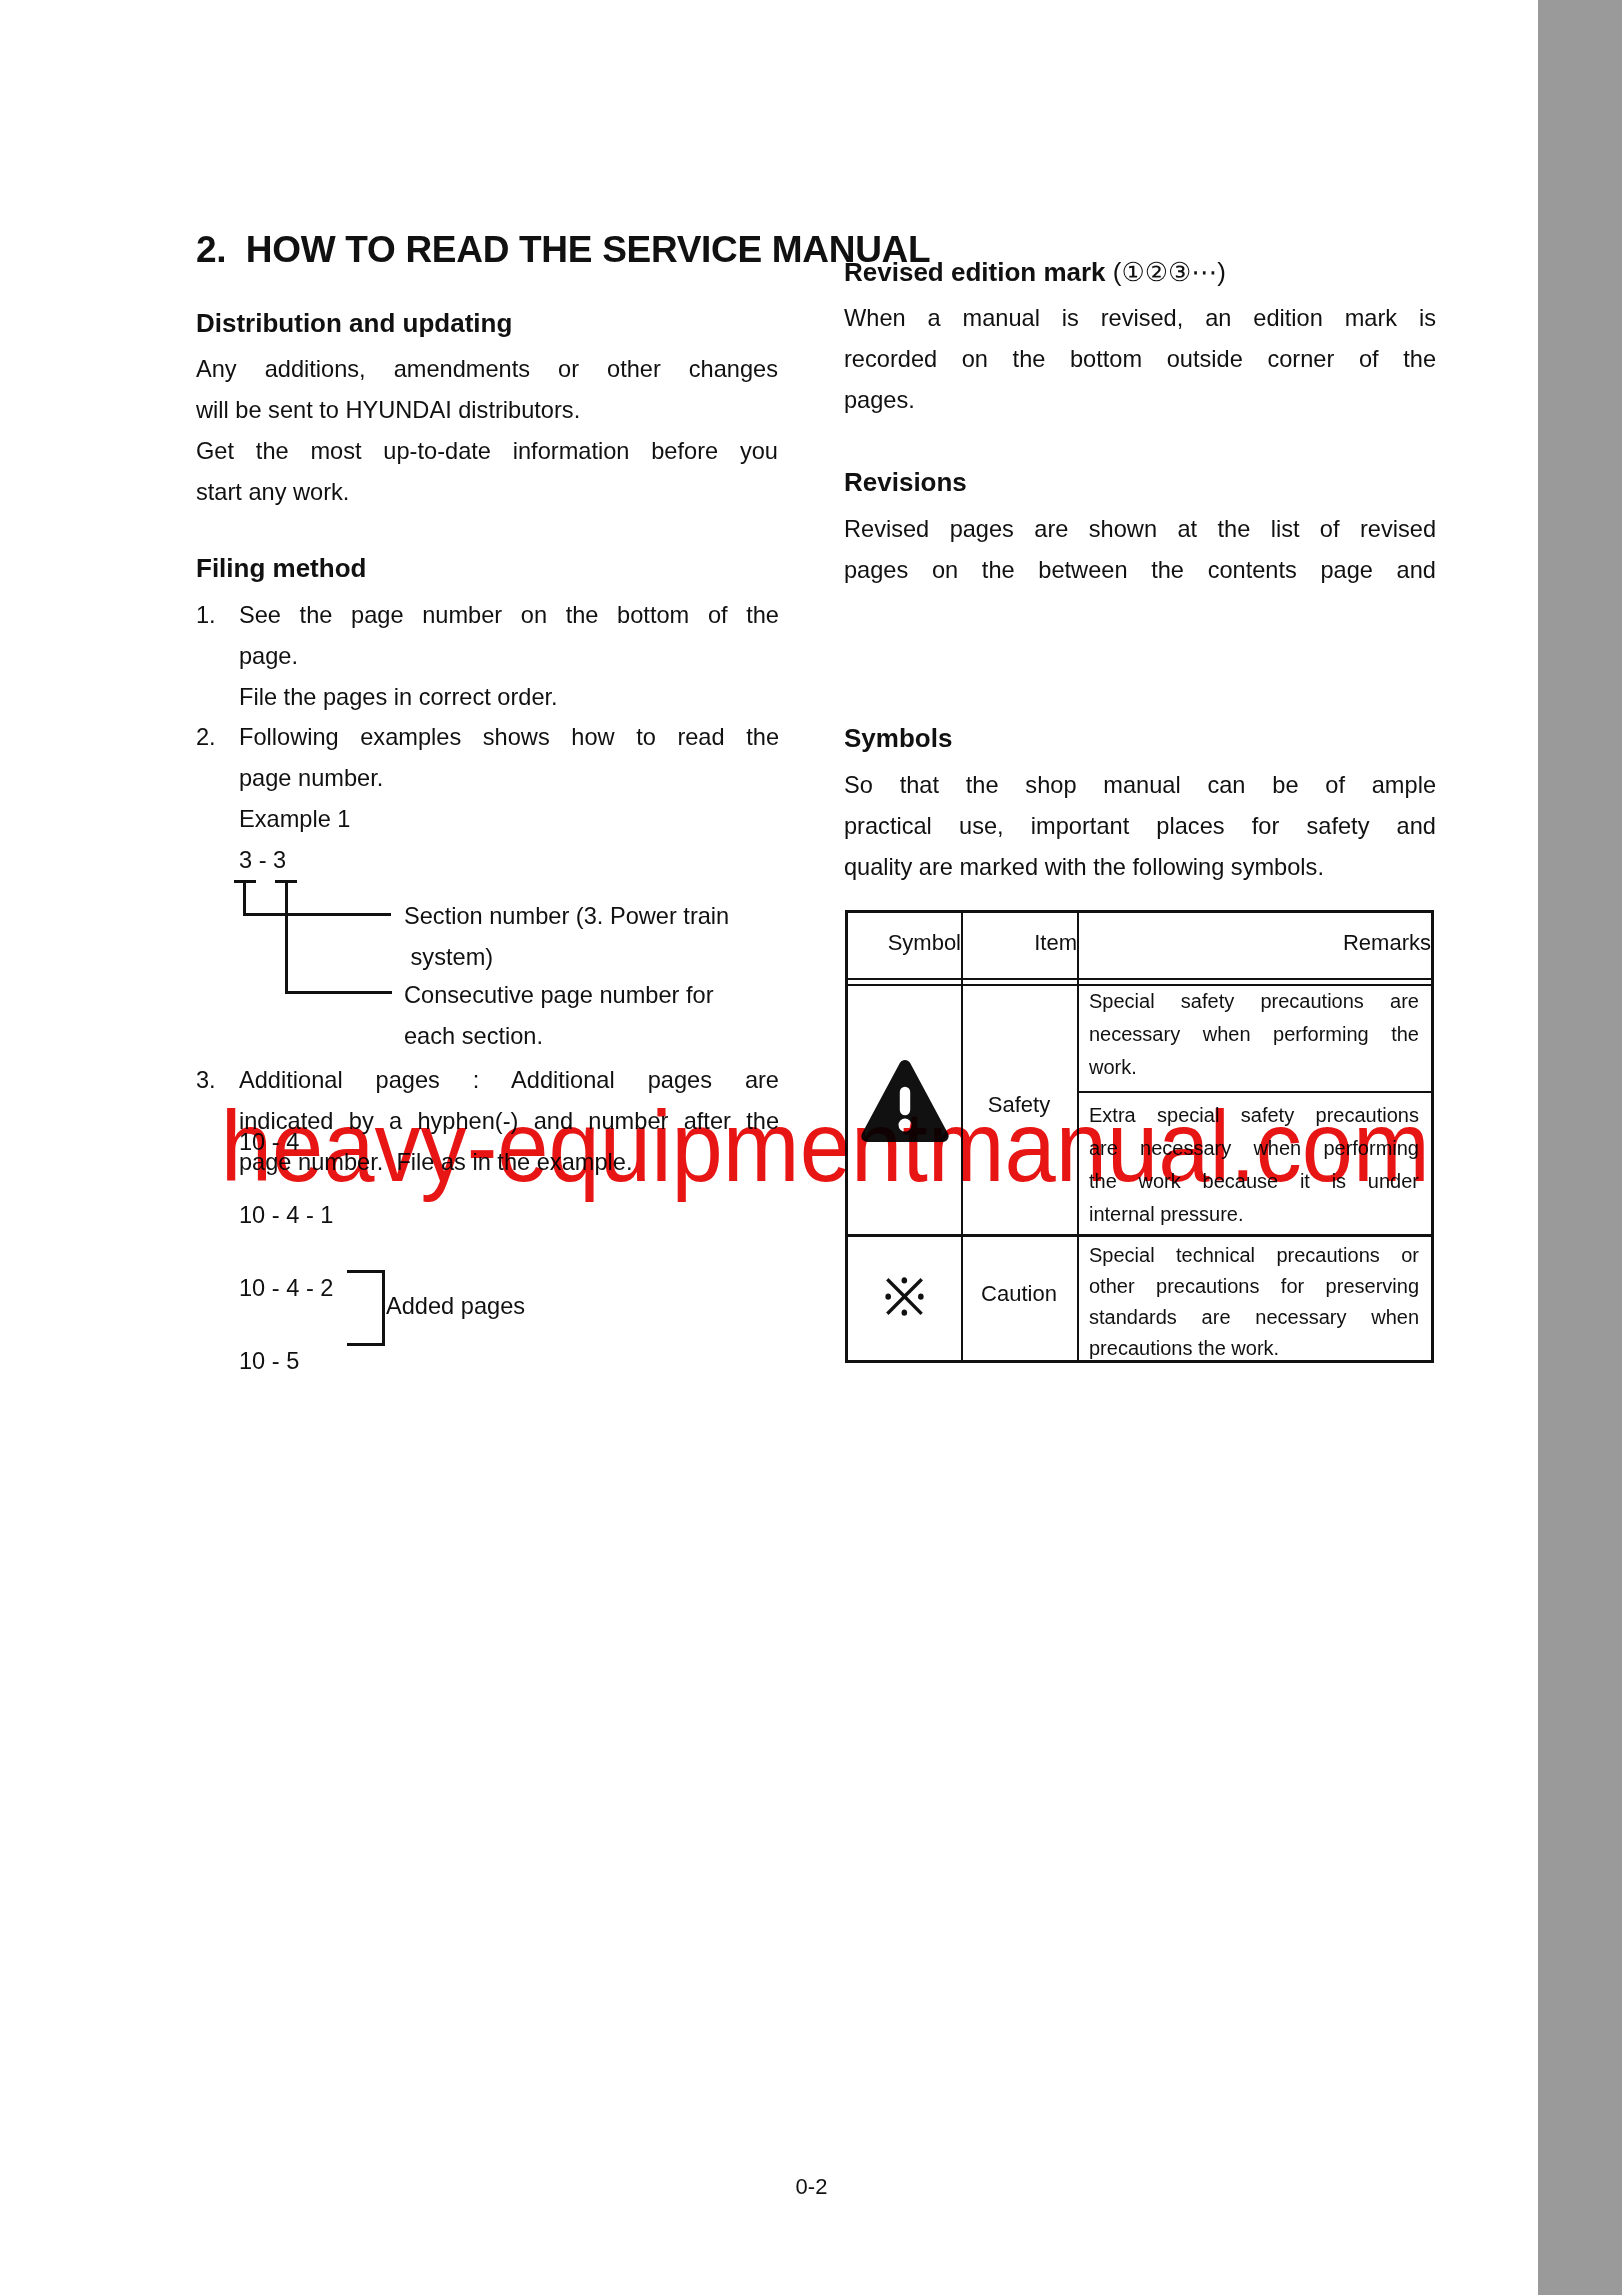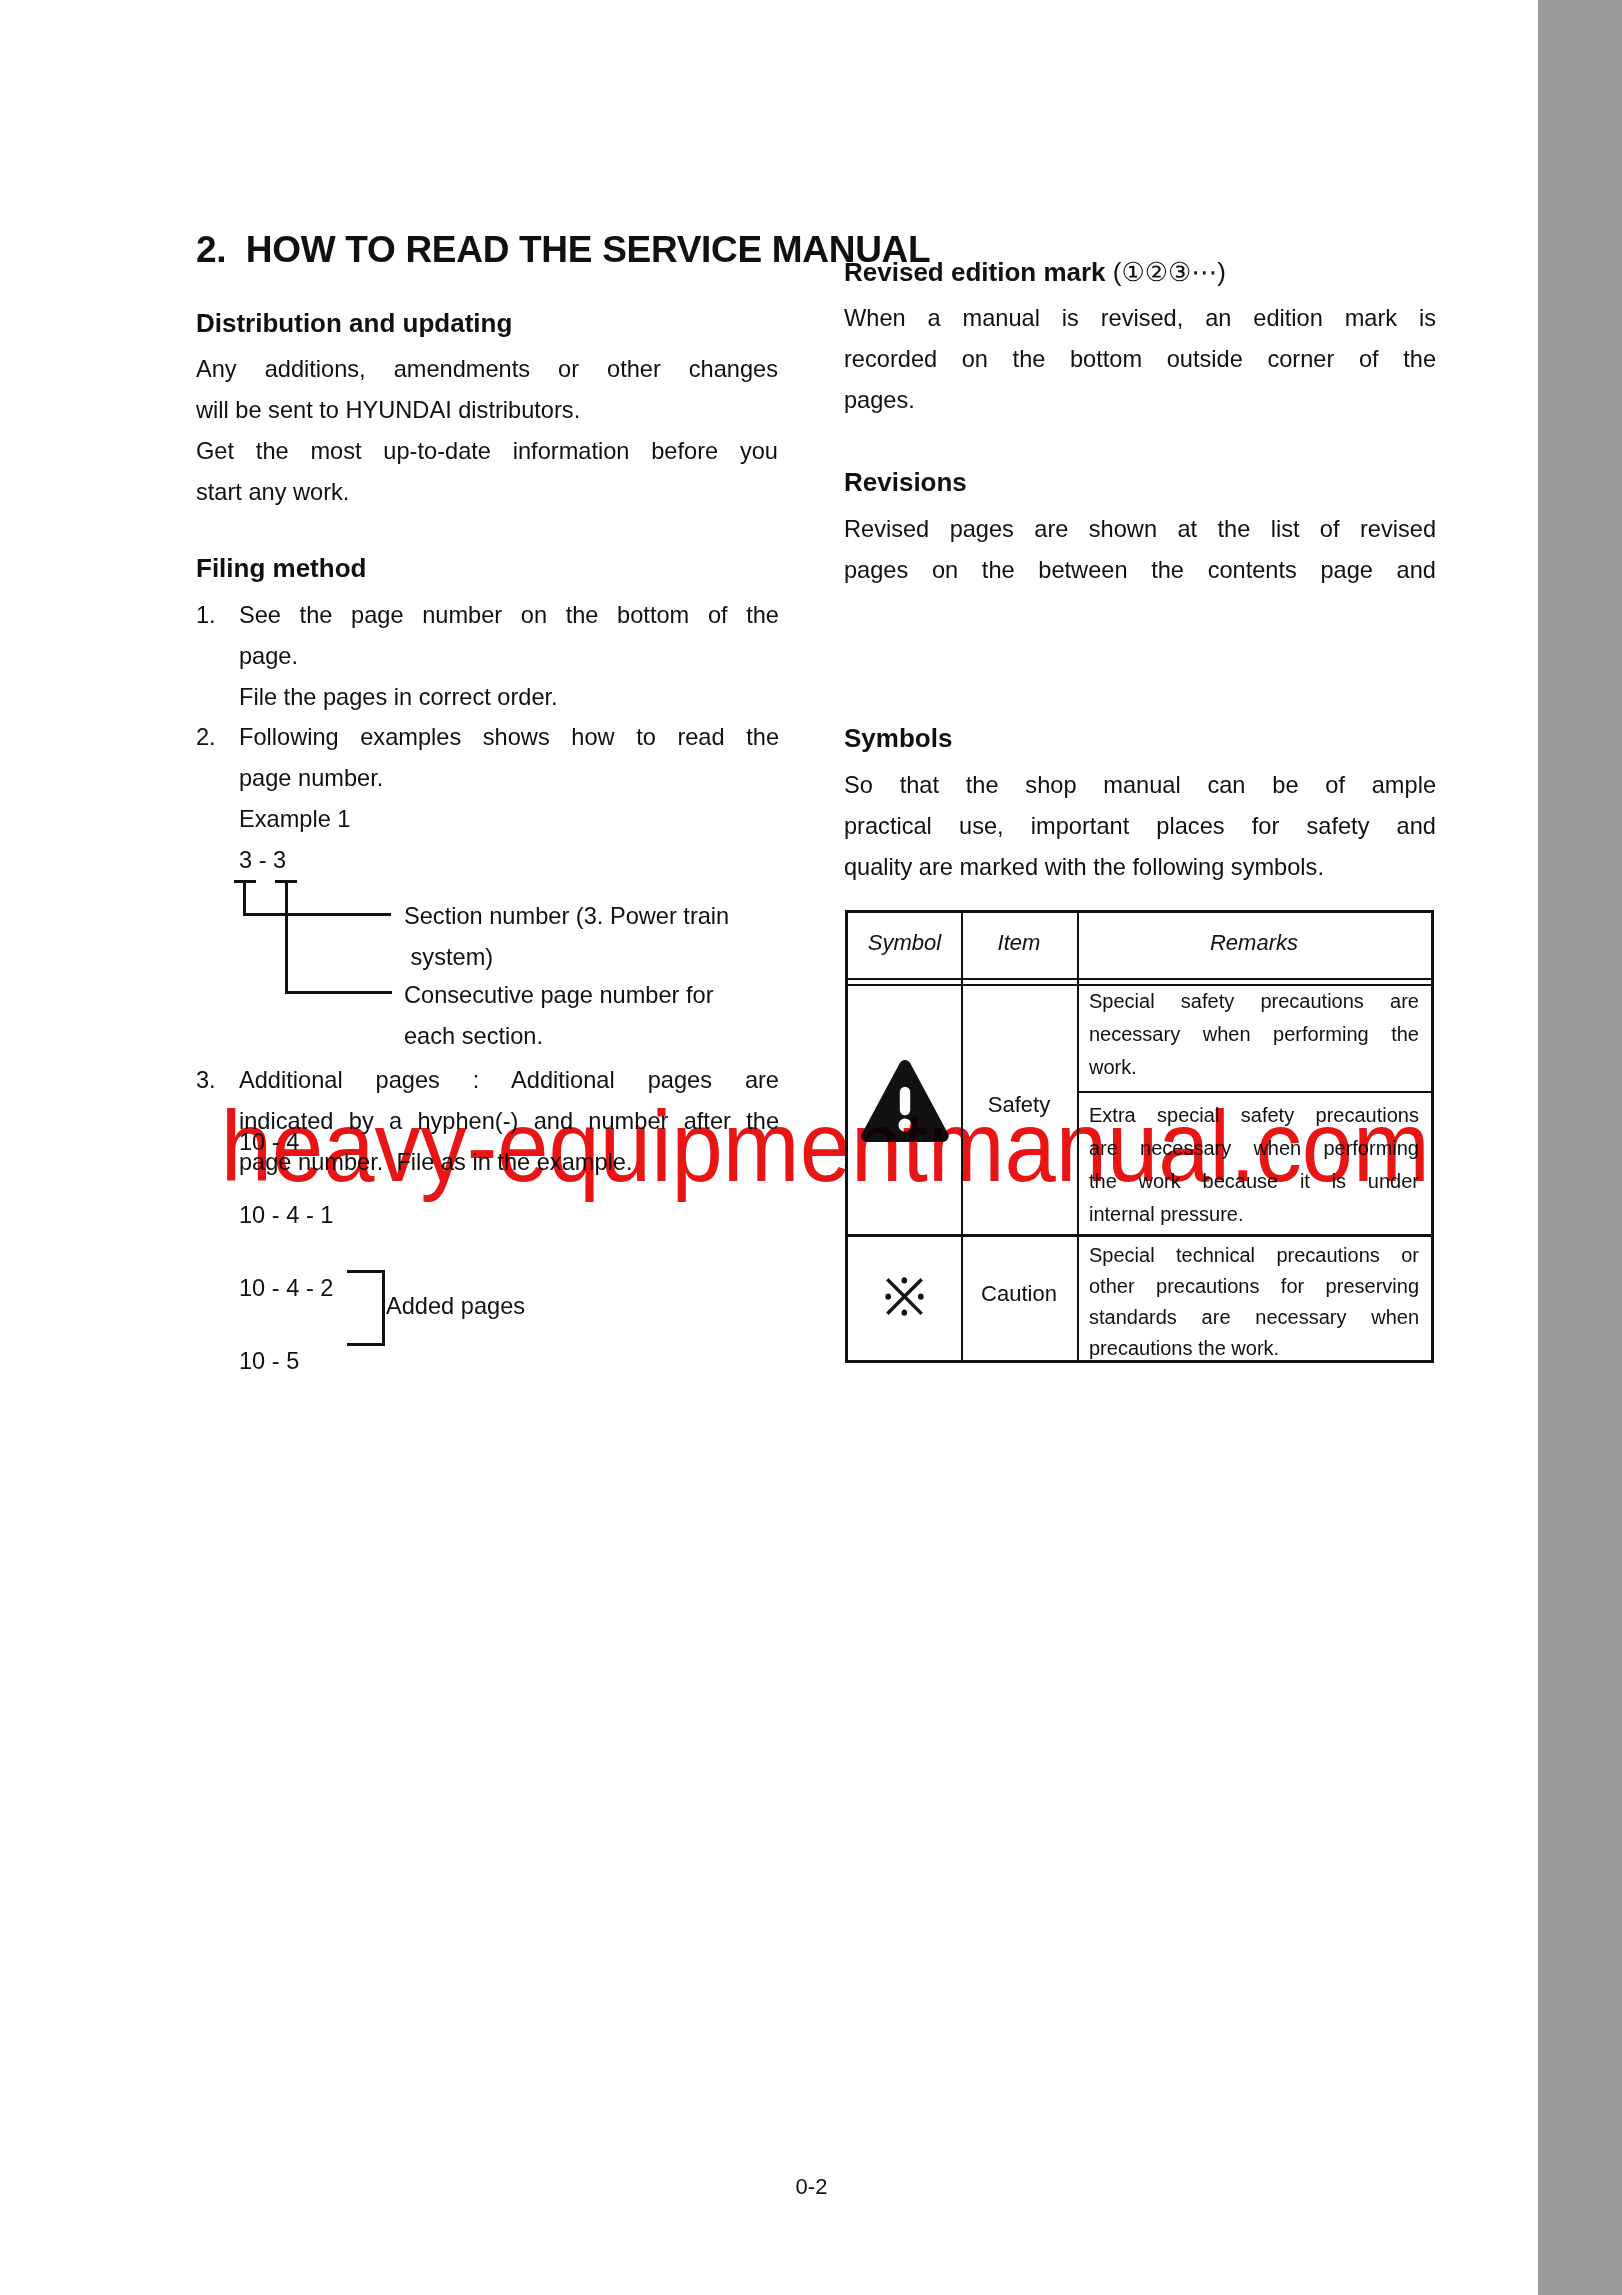--- a/index.html
+++ b/index.html
@@ -15,21 +15,21 @@
   .body-block{font-size:23.6px;line-height:41px;}
   .tl{height:41px;overflow:visible;}
   .jl{text-align:justify;text-align-last:justify;}
   .ll{text-align:left;white-space:pre-wrap;}
   .list-num{font-size:23.6px;line-height:41px;}
   .added .tl{height:73px;}
   .dline{position:absolute;background:#111;}
   .lbl{font-size:23.6px;line-height:41px;white-space:pre-wrap;}
   
   .tbl{position:absolute;border:3.9px solid #111;background:#fff;}
-  .th-cell{position:absolute;font-size:22px;text-align:center;font-style:italic;}
+  .th-cell{position:absolute;font-size:22px;text-align:right;}
   .item-cell{position:absolute;font-size:22px;text-align:center;}
   .tbl-block{position:absolute;font-size:20px;line-height:33px;}
   .tbl-block .tl{height:33px;}
   .tbl-block.caution-block{line-height:31px;}
   .tbl-block.caution-block .tl{height:31px;}
   .ref-mark{position:absolute;font-size:52px;text-align:center;line-height:59px;}
   .wm-svg{position:absolute;left:0;top:0;mix-blend-mode:multiply;pointer-events:none;}
   .pgnum{position:absolute;left:0;top:2174px;width:1623px;text-align:center;font-size:22px;}
 </style>
 </head>

